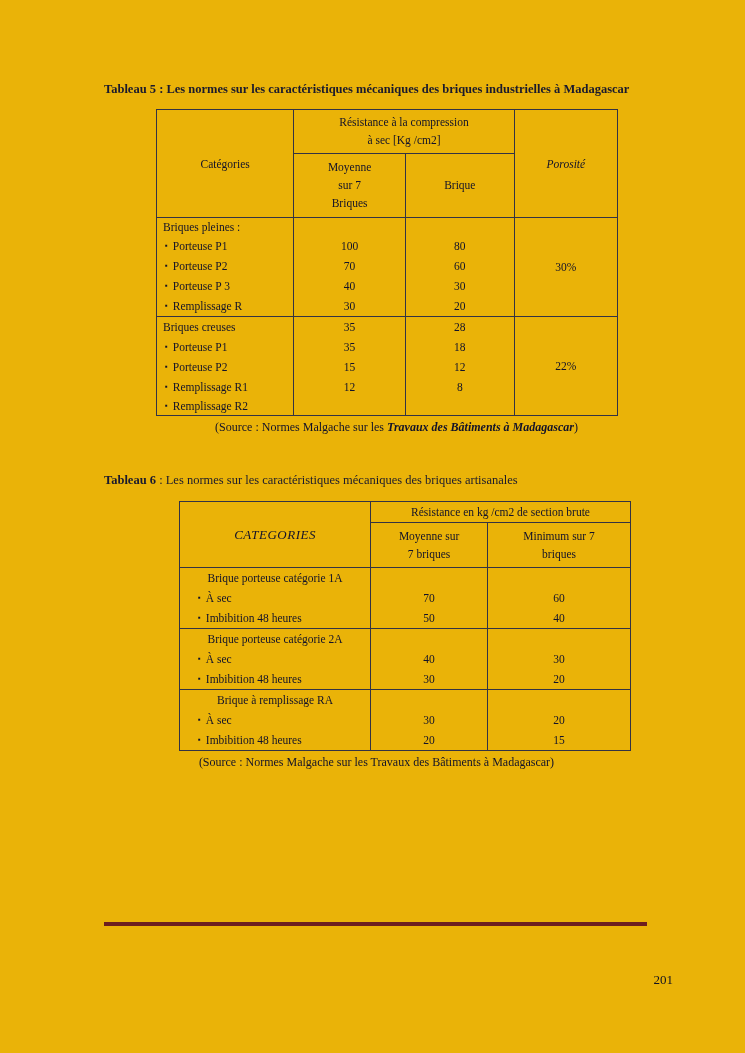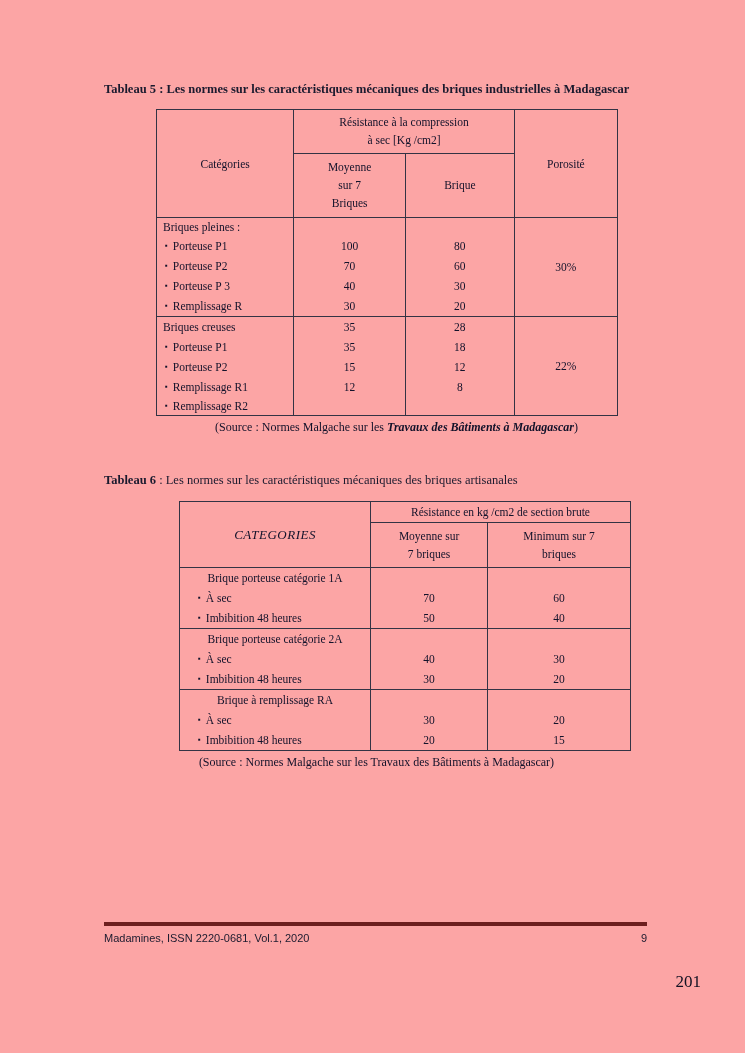--- a/index.html
+++ b/index.html
@@ -7,21 +7,21 @@
     padding: 0;
     background: #e9e9e9;
   }
   body {
     font-family: "Liberation Serif", serif;
   }
   .page {
     position: relative;
     width: 745px;
     height: 1053px;
-    background: #fca5a5;
+    background: #eab308;
     margin: 0 auto;
     overflow: hidden;
   }
   .content {
     position: absolute;
     left: 104px;
     top: 80px;
     width: 545px;
   }
 
@@ -163,23 +163,23 @@
     top: 932px;
     width: 543px;
     font-family: "Liberation Sans", sans-serif;
     font-size: 11px;
     color: #1a1a2e;
     display: flex;
     justify-content: space-between;
   }
   .pagenum-outer {
     position: absolute;
-    right: 44px;
+    right: 72px;
     top: 972px;
-    font-size: 17px;
+    font-size: 13px;
     color: #111122;
   }
 </style>
 </head>
 <body>
 
 <div class="page">
   <div class="content">
 
     <p class="caption caption-1">
@@ -189,21 +189,21 @@
     <table class="t1">
       <tbody>
           <tr>
         <td class="hdr-cat" rowspan="2" style="width:140px;">
           <span>Catégories</span>
         </td>
         <td class="hdr-res" colspan="2">
           <span>Résistance à la compression</span><br>
           <span>à sec [Kg /cm2]</span>
         </td>
-        <td class="hdr-por" rowspan="2" style="width:108px;">
+        <td class="hdr-por" rowspan="2" style="width:108px;font-style:italic;">
           <span>Porosité</span>
         </td>
       </tr>
       <tr>
         <td class="hdr-sub" style="width:108px;">
           <span>Moyenne</span><br>
           <span>sur 7</span><br>
           <span>Briques</span>
         </td>
         <td class="hdr-sub" style="width:106px;">
@@ -354,18 +354,14 @@
         <td class="cell-num no-border-top">15</td>
       </tr>
     </tbody>
       </table>
 
     <p class="source">(Source : Normes Malgache sur les Travaux des Bâtiments à Madagascar)</p>
 
   </div>
 
   <div class="rule"></div>
-  <div class="footer">
-    <span>Madamines, ISSN 2220-0681, Vol.1, 2020</span>
-    <span>9</span>
-  </div>
   <div class="pagenum-outer">201</div>
 </div>
 
 </body></html>

